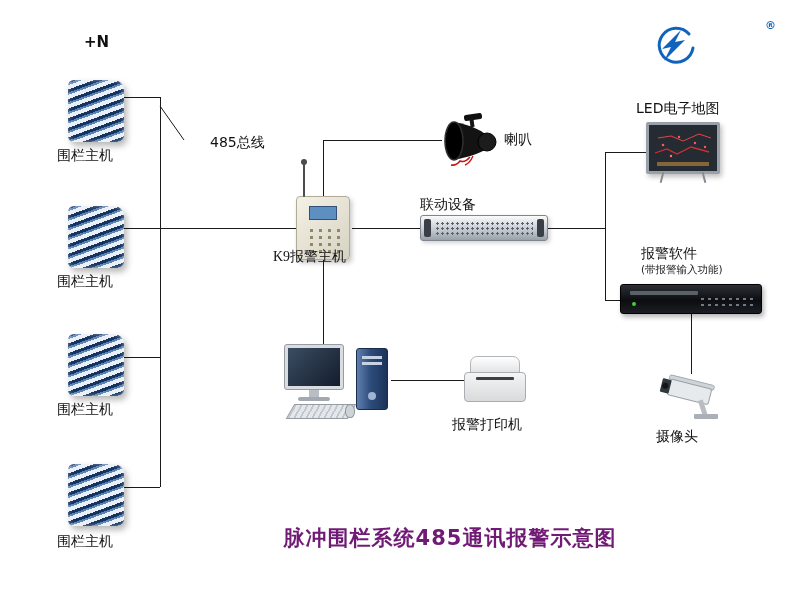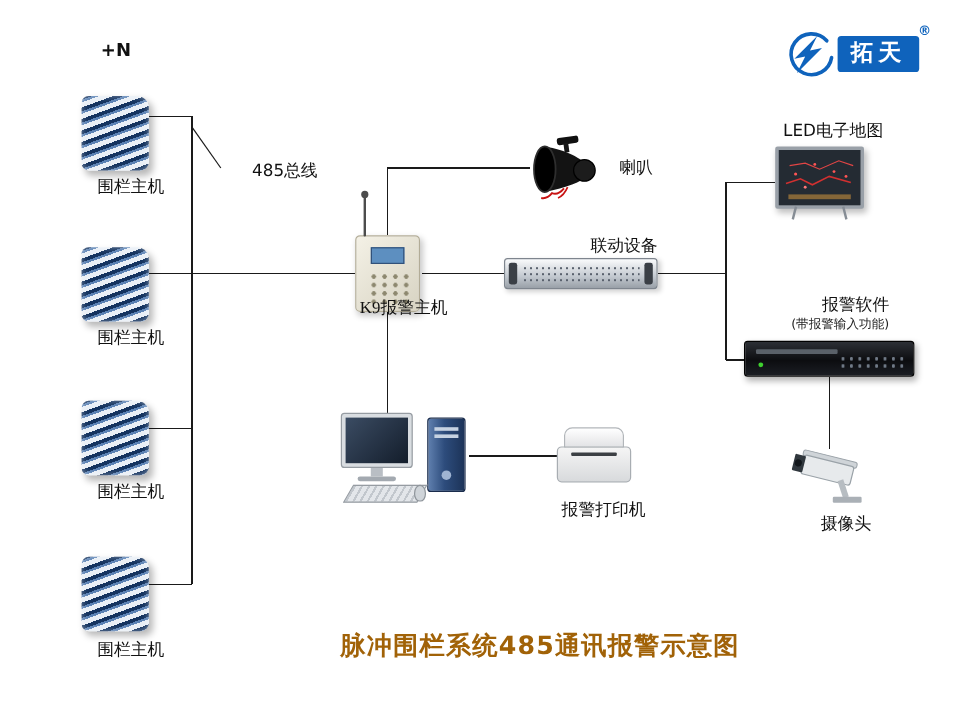--- a/index.html
+++ b/index.html
@@ -2,22 +2,22 @@
 <html><head>
 <meta charset="utf-8">
 <style>
   *{margin:0;padding:0;box-sizing:border-box;}
   html,body{background:#ffffff;}
   .canvas{position:relative;width:800px;height:600px;background:#fff;overflow:hidden;
           font-family:"DejaVu Sans","Liberation Sans",sans-serif;color:#111;}
   .connectors{position:absolute;left:0;top:0;z-index:1;}
   .node{position:absolute;z-index:2;}
   .label{position:absolute;z-index:3;font-size:14px;color:#111;white-space:nowrap;}
-  .label.center{text-align:right;}
-  .diagram-title{position:absolute;z-index:3;text-align:center;font-size:21px;font-weight:bold;color:#a16207;letter-spacing:1px;}
+  .label.center{text-align:left;}
+  .diagram-title{position:absolute;z-index:3;text-align:center;font-size:21px;font-weight:bold;color:#701a75;letter-spacing:1px;}
 
   
   .logo{display:flex;align-items:center;gap:2px;width:124px;height:46px;}
   .logo-box{background:#0f63bc;color:#fff;font-weight:bold;font-size:19px;line-height:1;
             padding:5px 11px 6px;border-radius:3px;letter-spacing:4px;}
   .logo-reg{position:absolute;right:-2px;top:-3px;font-size:11px;color:#0f63bc;font-weight:bold;}
 
   
   .fence-host-icon{width:56px;height:62px;border-radius:6px 10px 7px 6px;
     background:repeating-linear-gradient(160deg,#14335f 0 3px,#5b82b4 3px 5px,#e9eff6 5px 9px);
@@ -100,21 +100,20 @@
       <path d="M391,380 H464"></path>
     </g>
     <path d="M160,106 L184,140" stroke="#1a1a1a" stroke-width="1" fill="none"></path>
   </svg>
 
   <div class="node logo" style="left:650px;top:22px;">
     <svg width="46" height="44" viewBox="0 0 44 44">
       <path d="M38 11 A17 17 0 1 0 42 25" fill="none" stroke="#0f63bc" stroke-width="3" stroke-linecap="round"></path>
       <path d="M11 26 L30 7 L24 19 L34 17 L13 38 L20 24 Z" fill="#0f63bc"></path>
     </svg>
-    <div class="logo-box">拓天</div>
     <span class="logo-reg">®</span>
   </div>
 
   <div class="label" style="left:84px;top:33px;font-size:15px;font-weight:bold;">+N</div>
   <div class="label" style="left:186px;top:134px;margin-left:24px;">485总线</div>
 
   <div class="node" style="left:68px;top:80px;">
     <div class="fence-host-icon"></div>
   </div>
   <div class="label center" style="left:57px;top:147px;width:80px;">围栏主机</div>
@@ -147,21 +146,21 @@
     <svg width="58" height="58" viewBox="0 0 58 58">
       <rect x="24" y="4" width="18" height="6" rx="2" fill="#101010" transform="rotate(-8 33 7)"></rect>
       <rect x="30" y="9" width="4" height="8" fill="#151515" transform="rotate(-8 32 13)"></rect>
       <path d="M14 12 C32 15, 45 22, 49 28 L49 36 C45 42, 32 46, 14 50 Z" fill="#131313"></path>
       <ellipse cx="14" cy="31" rx="9" ry="19" fill="#000000" stroke="#2e2e2e" stroke-width="1.5"></ellipse>
       <circle cx="47" cy="32" r="9" fill="#1c1c1c" stroke="#000"></circle>
       <path d="M30 47 Q25 53 20 51 Q16 56 11 55" fill="none" stroke="#c81414" stroke-width="1.6"></path>
       <path d="M33 46 Q30 53 25 55" fill="none" stroke="#c81414" stroke-width="1.4"></path>
     </svg>
   </div>
-  <div class="label" style="left:516px;top:131px;">喇叭</div>
+  <div class="label" style="left:504px;top:131px;">喇叭</div>
 
   <div class="label center" style="left:420px;top:196px;width:128px;">联动设备</div>
   <div class="node" style="left:420px;top:215px;">
     <div class="rack">
       <span class="rack-vents"></span>
     </div>
   </div>
 
   <div class="label center" style="left:636px;top:100px;width:100px;">LED电子地图</div>
   <div class="node" style="left:646px;top:122px;">

